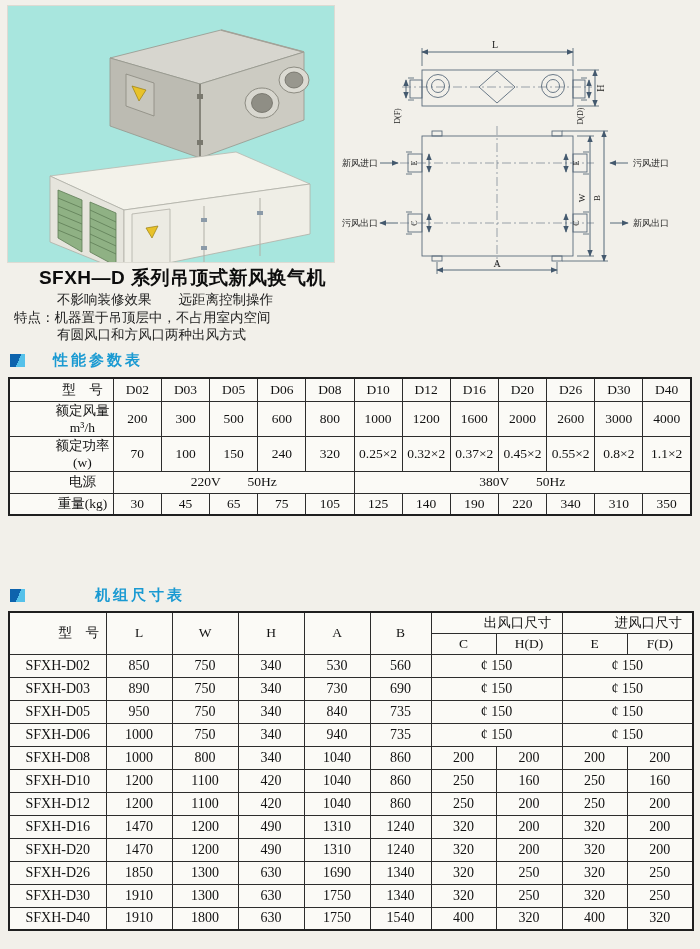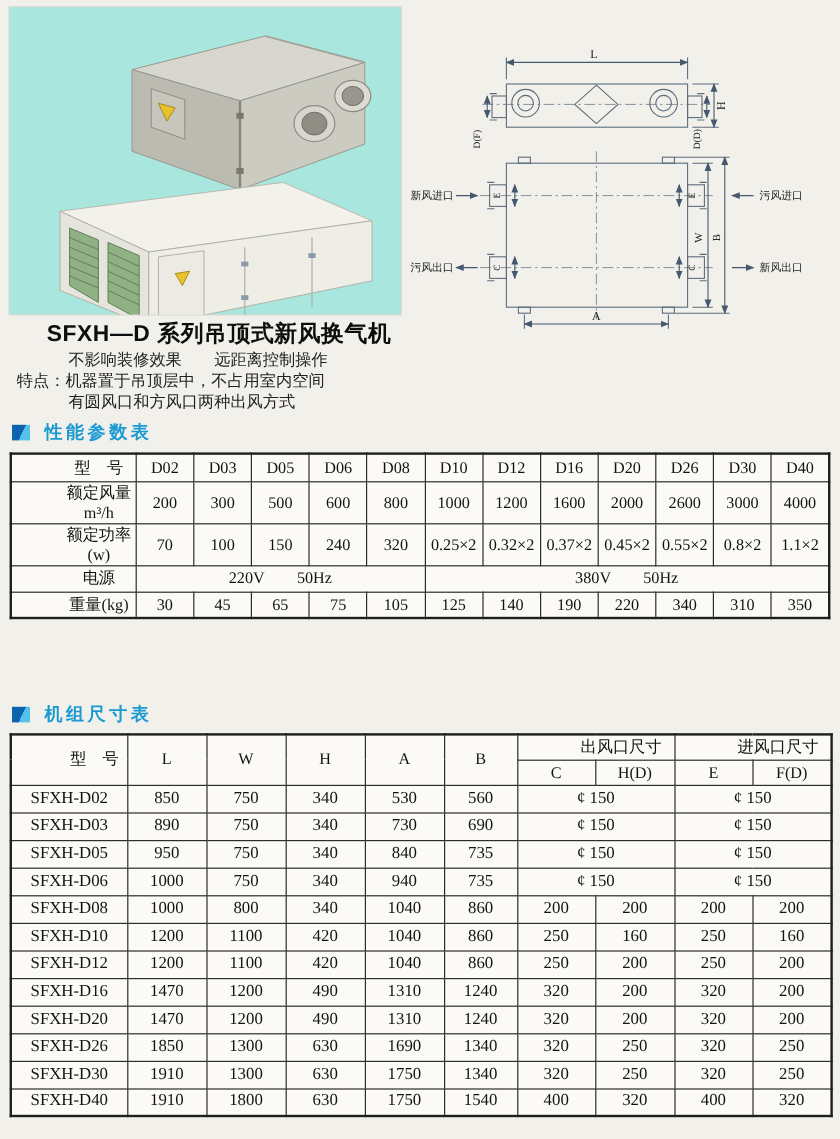--- a/index.html
+++ b/index.html
@@ -22,21 +22,21 @@
     text-align:center; font-size:19px; font-weight:bold; color:#0d0d0d;
     letter-spacing:.5px; white-space:nowrap;
   }
   .features{
     position:absolute; left:14px; top:291px; width:400px;
     font-size:13.5px; line-height:17.5px; color:#222;
   }
   .features .line{ white-space:pre; }
   .features .indent{ padding-left:43px; }
   .sec{
-    position:absolute; left:10px; display:flex; align-items:center; gap:12px; height:16px;
+    position:absolute; left:10px; display:flex; align-items:center; gap:28px; height:16px;
   }
   .sec .bullet{
     width:15px; height:13px;
     background:linear-gradient(115deg,#0d63ad 55%, #55c1ea 55%);
   }
   .sec .sec-label{ font-size:15px; font-weight:bold; letter-spacing:3px; }
   #sec-perf{ top:352px; }
   #sec-dim{ top:587px; }
   table{
     position:absolute; left:8px; width:684px;
@@ -312,21 +312,21 @@
         <td>220</td>
         <td>340</td>
         <td>310</td>
         <td>350</td>
       </tr>
     </tbody>
 </table>
 
 <div class="sec" id="sec-dim">
   <span class="bullet"></span>
-  <span class="sec-label" style="color: rgb(26, 154, 210);">机组尺寸表</span>
+  <span class="sec-label" style="color: rgb(26, 154, 210); margin-left: 42px;">机组尺寸表</span>
 </div>
 
 <table id="dim-table">
   <colgroup>
       <col style="width: 97px;">
       <col style="width: 66px;">
       <col style="width: 66px;">
       <col style="width: 66px;">
       <col style="width: 66px;">
       <col style="width: 61px;">

